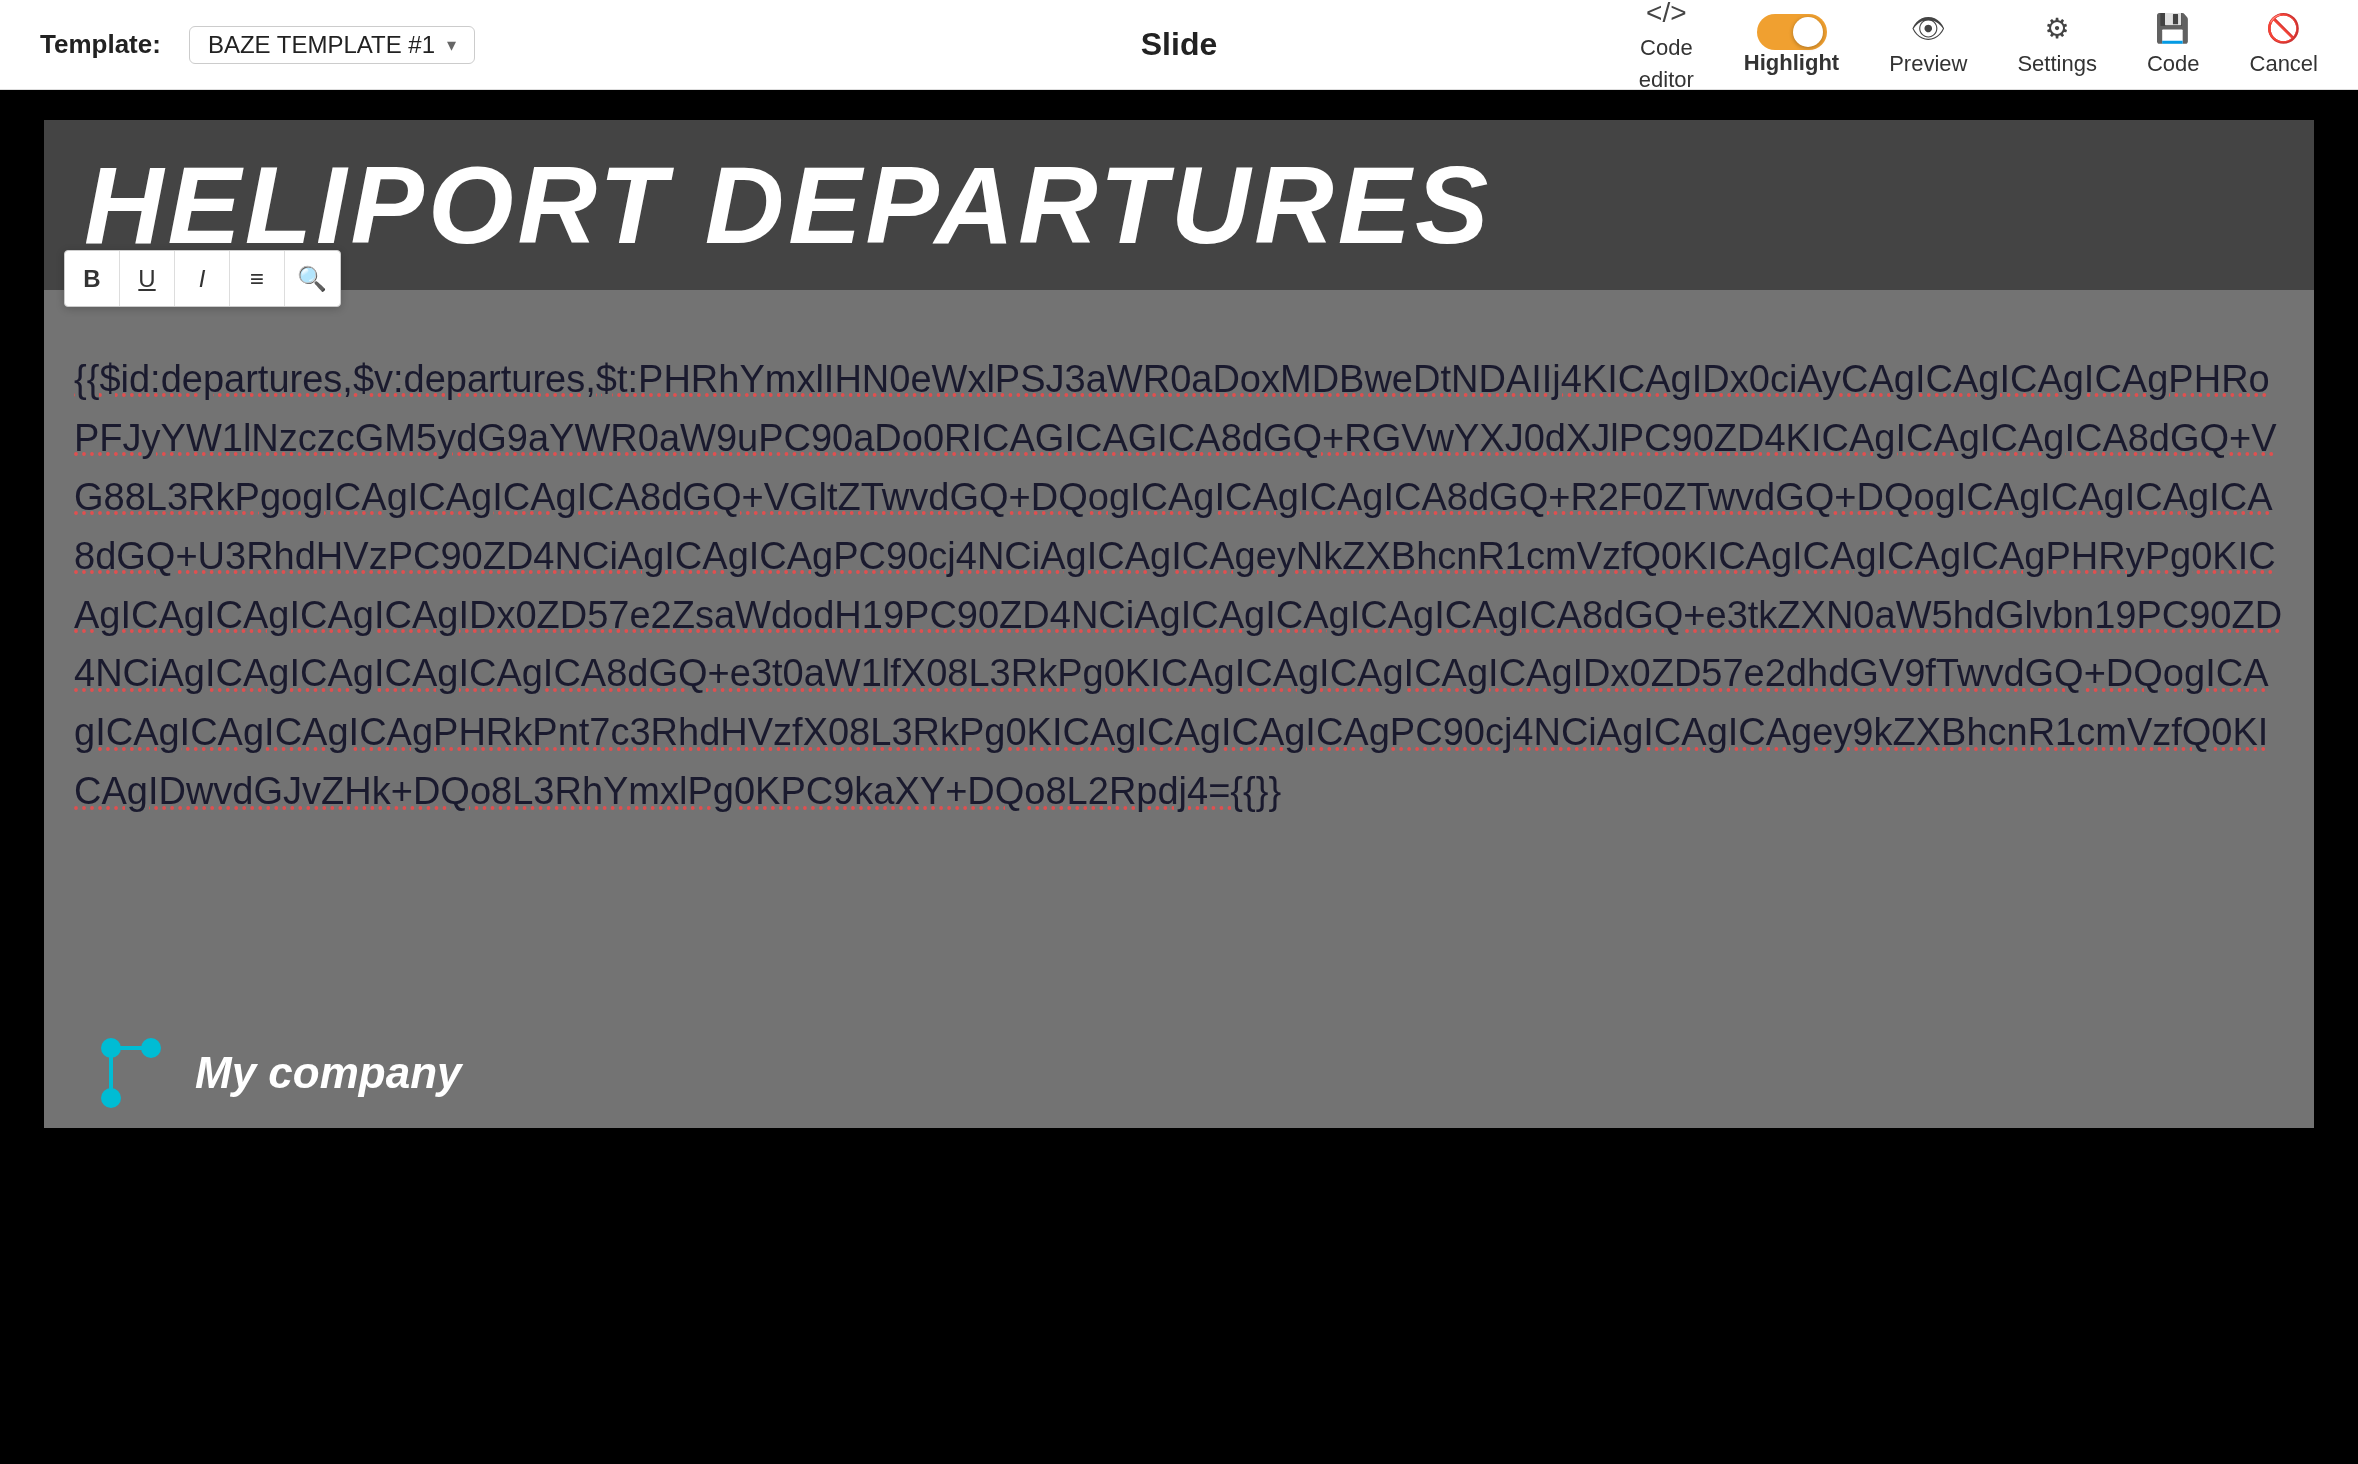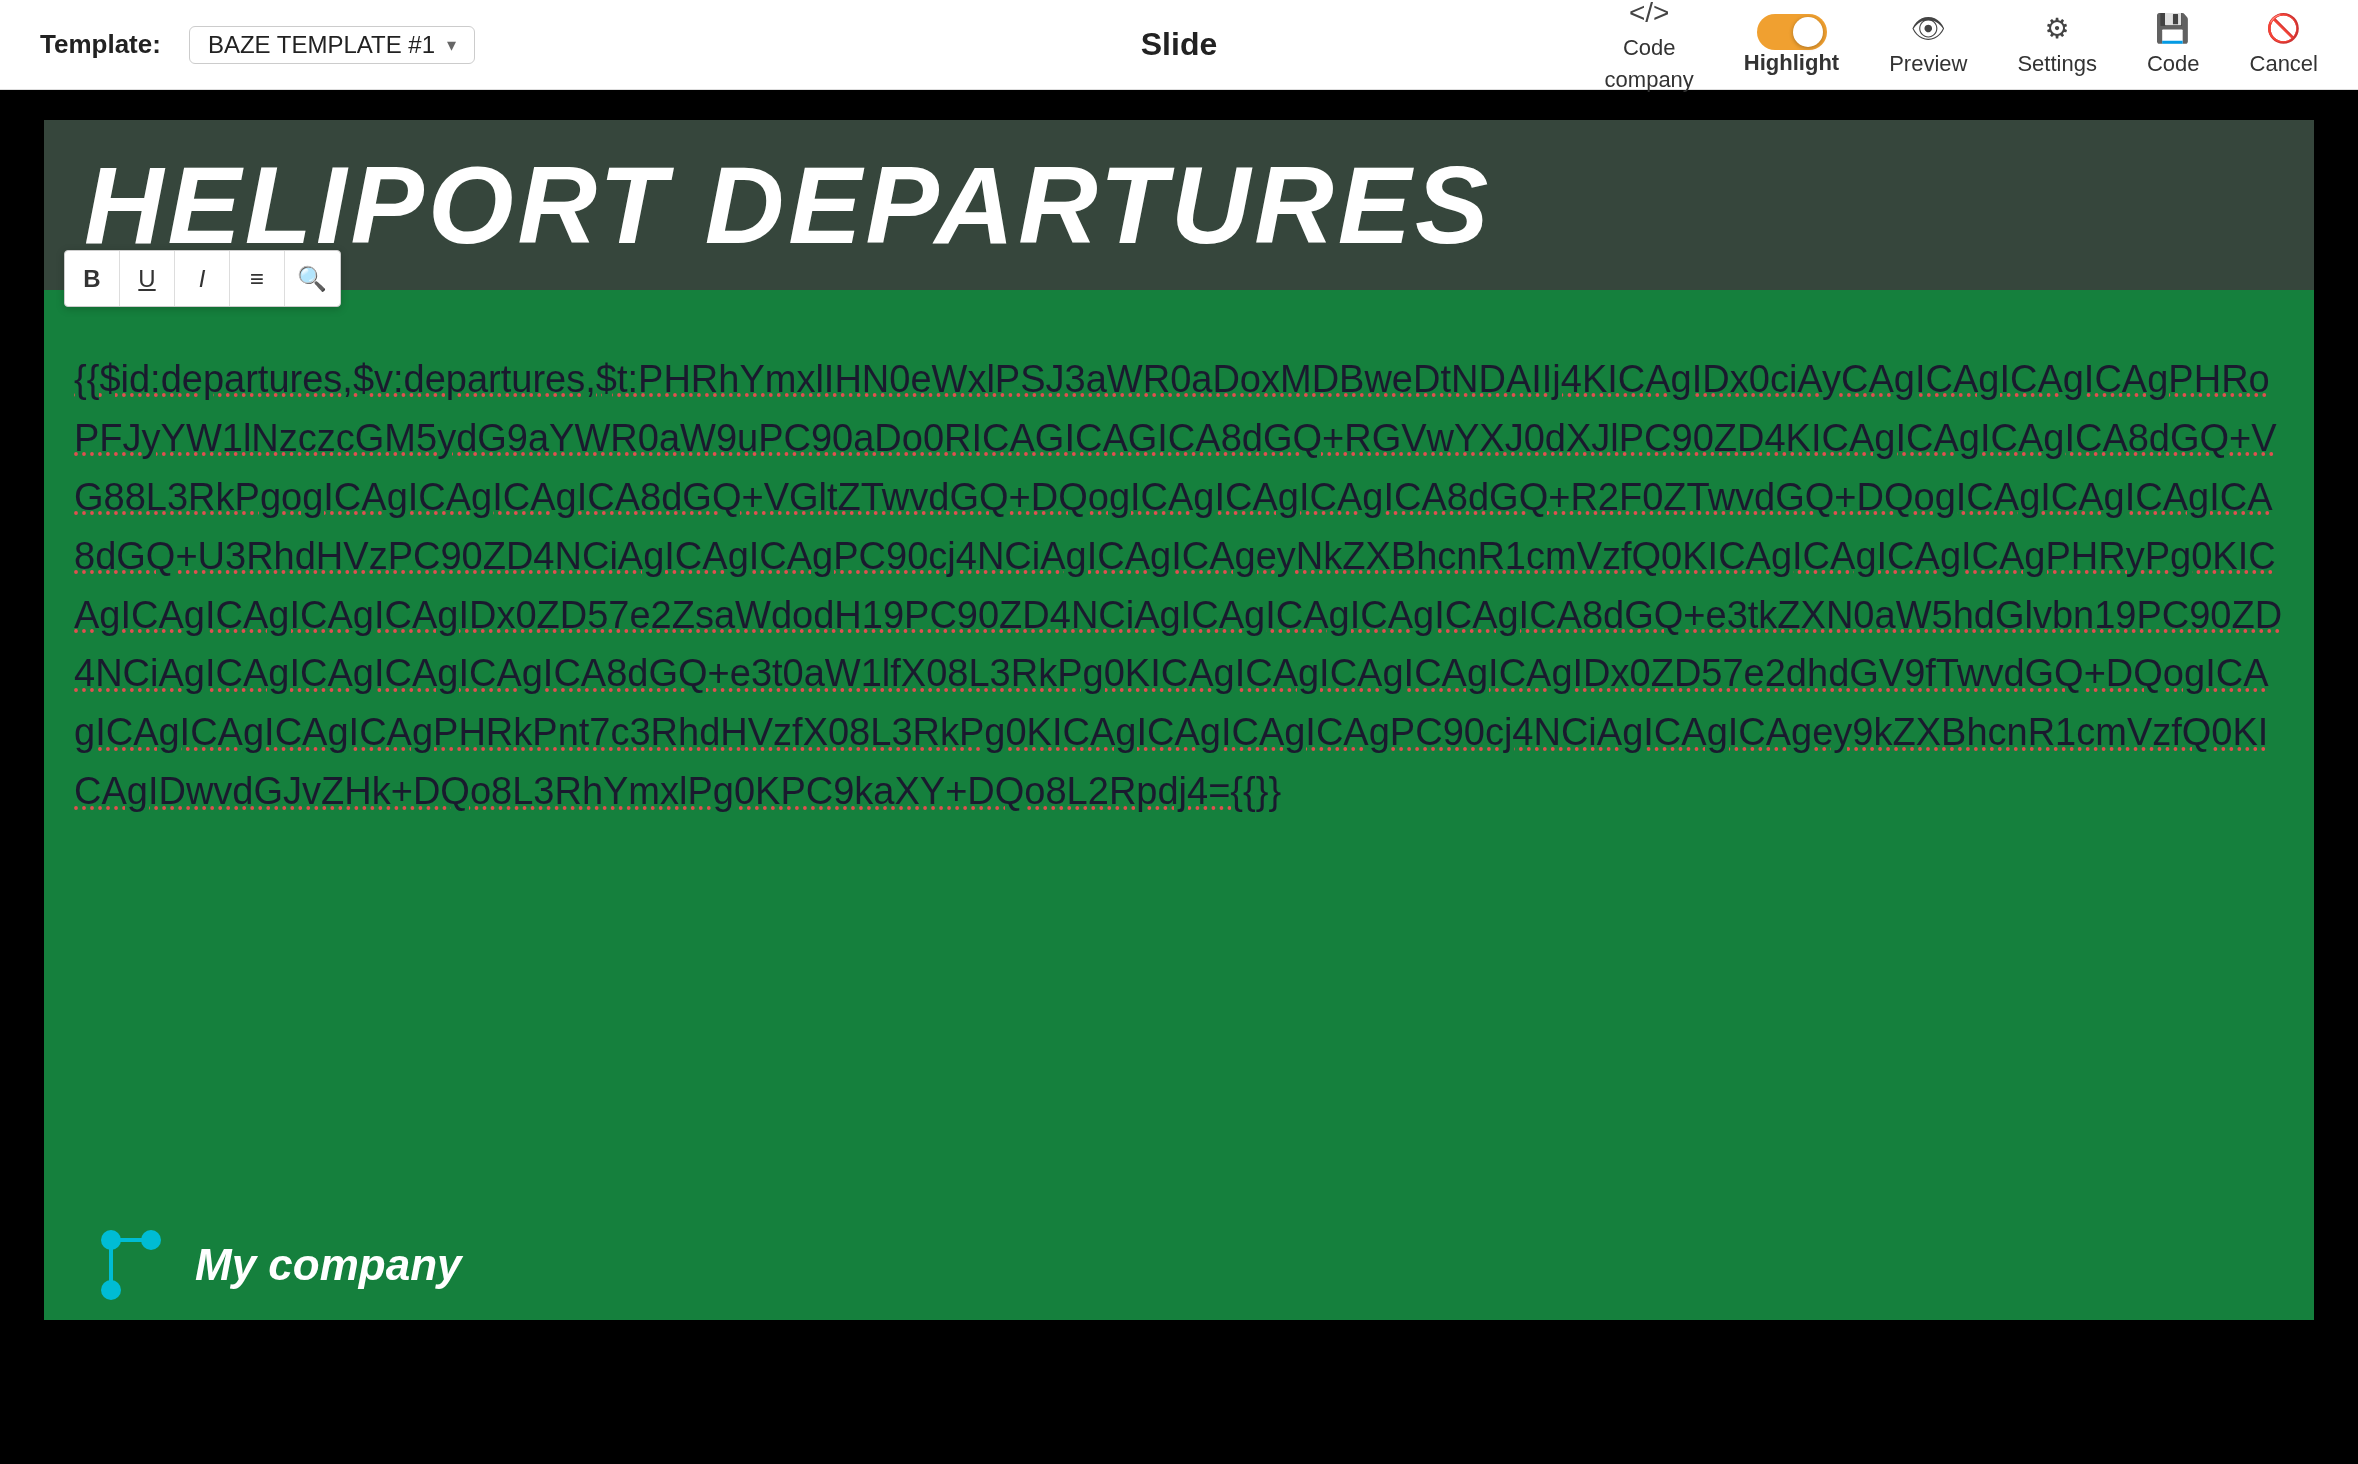--- a/index.html
+++ b/index.html
@@ -120,22 +120,22 @@
       background: #000;
       padding: 30px 40px;
       height: calc(1464px - 90px);
       display: flex;
       align-items: flex-start;
       justify-content: center;
     }
 
     .slide-canvas {
       width: 2270px;
-      height: 1200px;
-      background: #15803d;
+      height: 1008px;
+      background: #737373;
       position: relative;
       overflow: hidden;
       padding-left: 47px;
     }
 
     
     .slide-header {
       position: absolute;
       top: 0;
       left: 0;
@@ -250,21 +250,21 @@
 
   <div class="toolbar-center">
     <span>Slide</span>
   </div>
 
   <div class="toolbar-right">
 
     <div class="toolbar-btn">
       <span class="icon">&lt;/&gt;</span>
       <span class="label">Code</span>
-      <span class="label">company</span>
+      <span class="label">editor</span>
     </div>
 
     <div class="highlight-toggle">
       <div class="toggle-switch">
         <div class="toggle-knob"></div>
       </div>
       <span class="highlight-label">Highlight</span>
     </div>
 
     <div class="toolbar-btn">

